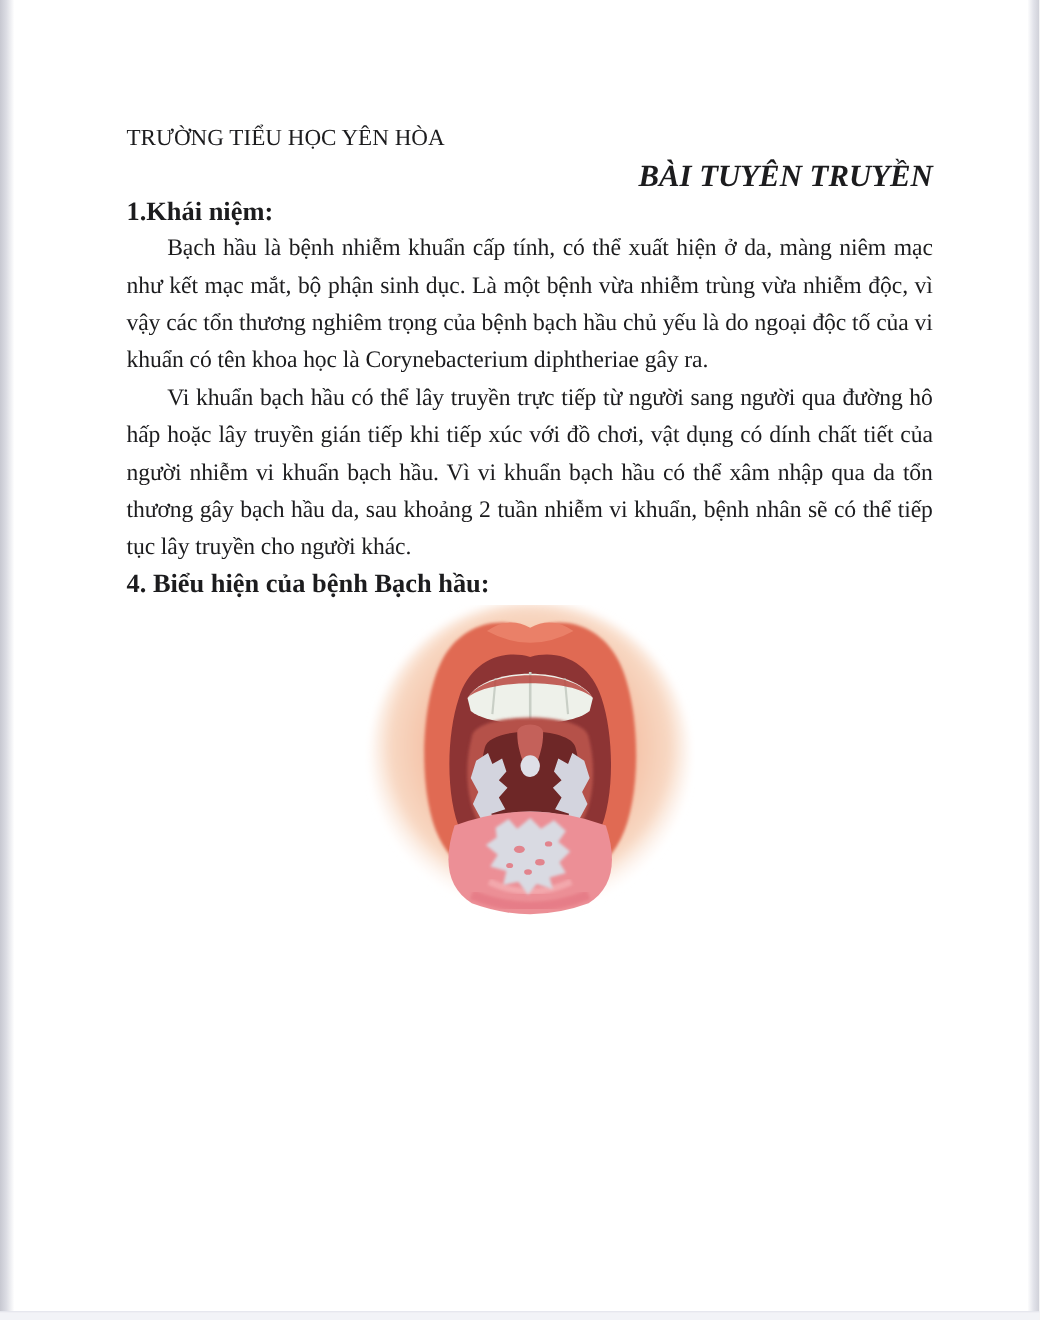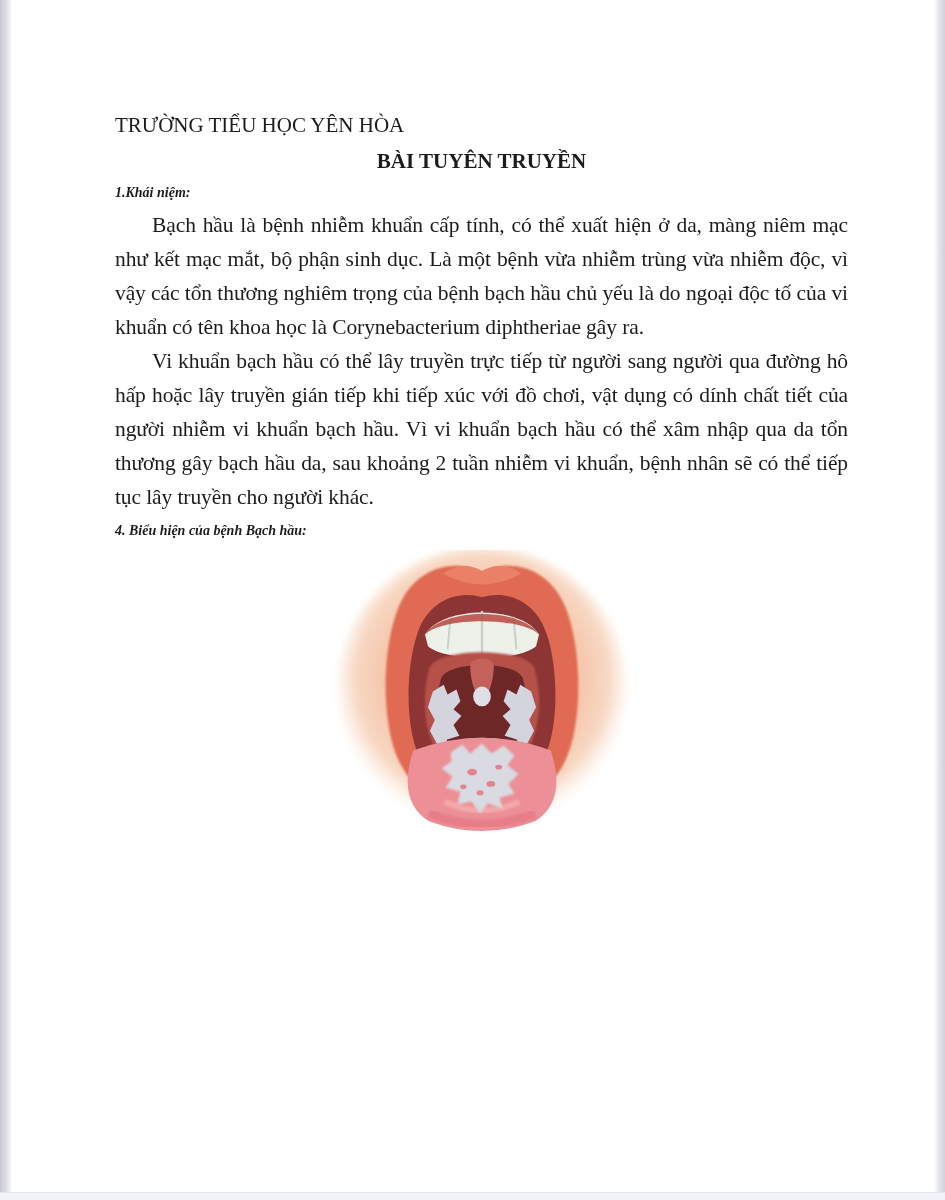--- a/index.html
+++ b/index.html
@@ -26,27 +26,26 @@
   }
   .page {
     position: absolute;
     left: 115px; right: 97px; top: 100px;
   }
   .school {
     font-size: 21px; line-height: 26px;
     margin: 12px 0 8px 0; font-weight: normal;
   }
   .title {
-    font-size: 21px; line-height: 30px; font-weight: bold;
-    text-align: center; margin: 0 0 2px 0;
+    font-size: 28px; line-height: 30px; font-weight: bold;
+    text-align: right; margin: 0 0 2px 0; font-style: italic;
   }
   .heading {
-    font-size: 14px; line-height: 30px; font-weight: bold;
+    font-size: 24px; line-height: 30px; font-weight: bold;
     margin: 2px 0 0 0;
-    font-style: italic;
   }
   .body-par {
     font-size: 21.5px; line-height: 34px;
     text-align: justify; text-indent: 37px;
     margin: 0; letter-spacing: -0.1px;
   }
   .illustration {
     width: 300px; height: 285px;
     margin: 4px auto 0 auto;
   }

